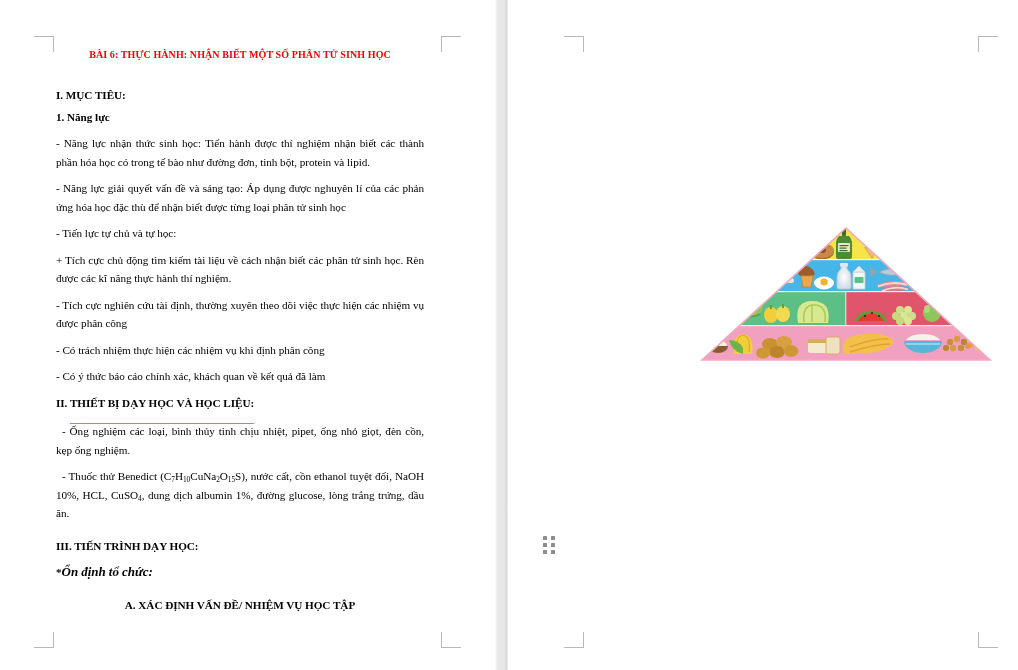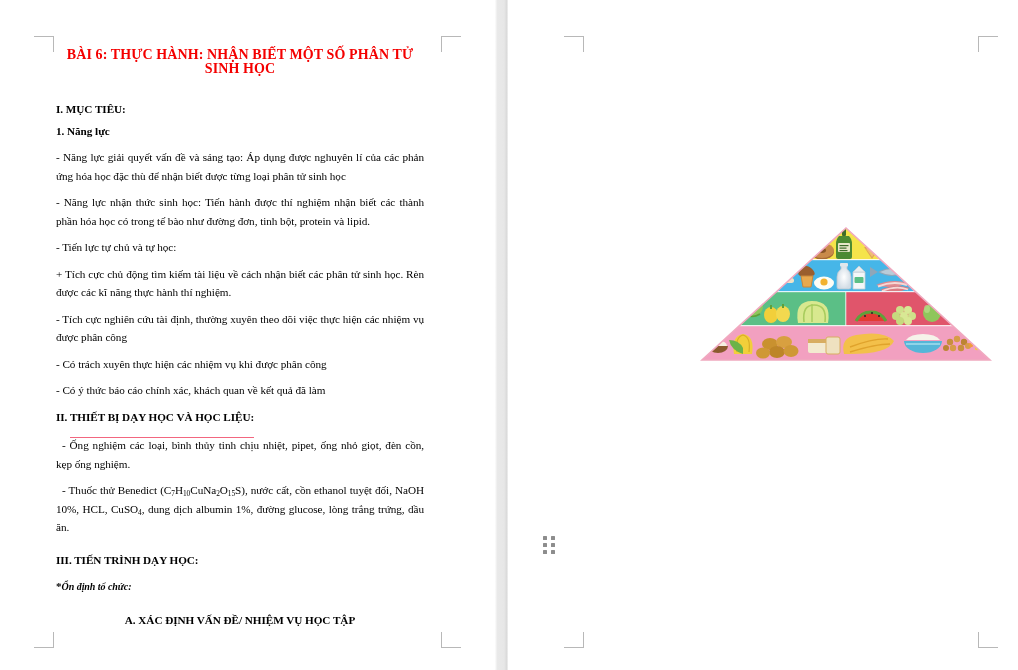--- a/index.html
+++ b/index.html
@@ -70,30 +70,30 @@
     margin: 0 0 8px 0;
     text-align: justify;
     line-height: 18.5px;
     letter-spacing: -0.05px;
   }
   p.tight { margin-bottom: 3px; }
 
   .doc-title {
     color: #f40000;
     font-weight: bold;
-    font-size: 14px;
+    font-size: 10px;
     text-align: center;
     letter-spacing: 0.1px;
     margin: 0 0 24px 0;
     line-height: 14px;
   }
 
   .h-bold { font-weight: bold; }
   .h-center { text-align: center; font-weight: bold; }
-  .italic-b { font-weight: bold; font-style: italic; font-size: 10px; }
+  .italic-b { font-weight: bold; font-style: italic; font-size: 13px; }
 
   
   .redline {
     font-weight: bold;
     border-bottom: 1.6px solid #f2667f;
     padding-bottom: 14px;
   }
 
   sub { font-size: 0.66em; line-height: 0; vertical-align: -0.28em; }
 
@@ -153,28 +153,28 @@
       <i class="v"></i>
     </div>
 
   <div class="col-body" id="left-body">
 
     <p class="doc-title">BÀI 6: THỰC HÀNH: NHẬN BIẾT MỘT SỐ PHÂN TỬ SINH HỌC</p>
 
     <p class="h-bold tight">I. MỤC TIÊU:</p>
     <p class="h-bold">1. Năng lực</p>
 
+    <p>- Năng lực nhận thức sinh học: Tiến hành được thí nghiệm nhận biết các thành phần hóa học có trong tế bào như đường đơn, tinh bột, protein và lipid.</p>
     <p>- Năng lực giải quyết vấn đề và sáng tạo: Áp dụng được nghuyên lí của các phản ứng hóa học đặc thù để nhận biết được từng loại phân tử sinh học</p>
-    <p>- Năng lực nhận thức sinh học: Tiến hành được thí nghiệm nhận biết các thành phần hóa học có trong tế bào như đường đơn, tinh bột, protein và lipid.</p>
     <p>- Tiến lực tự chủ và tự học:</p>
     <p>+ Tích cực chủ động tìm kiếm tài liệu về cách nhận biết các phân tử sinh học. Rèn được các kĩ năng thực hành thí nghiệm.</p>
 
 
     <p>-  Tích cực nghiên cứu tài định, thường xuyên theo dõi việc thực hiện các nhiệm vụ được phân công</p>
-    <p>- Có trách xuyên thực hiện các nhiệm vụ khi được phân công</p>
+    <p>- Có trách nhiệm thực hiện các nhiệm vụ khi định phân công</p>
     <p>- Có ý thức báo cáo chính xác, khách quan về kết quả đã làm</p>
 
     <p style="margin-bottom:10px;">
       <span class="h-bold">II. </span><span class="redline">THIẾT BỊ DẠY HỌC VÀ HỌC LIỆU:</span>
     </p>
 
     <p class="indent">- Ống nghiệm các loại, bình thủy tinh chịu nhiệt, pipet, ống nhỏ giọt, đèn cồn, kẹp ống nghiệm.</p>
 
     <p class="indent">
       <span>- Thuốc thử Benedict (C</span><sub>7</sub>H<sub>10</sub>CuNa<sub>2</sub>O<sub>15</sub><span>S), nước cất, cồn ethanol tuyệt đối, NaOH 10%, HCL, CuSO</span><sub>4</sub><span>, dung dịch albumin 1%, đường glucose, lòng trắng trứng, dầu ăn.</span>

